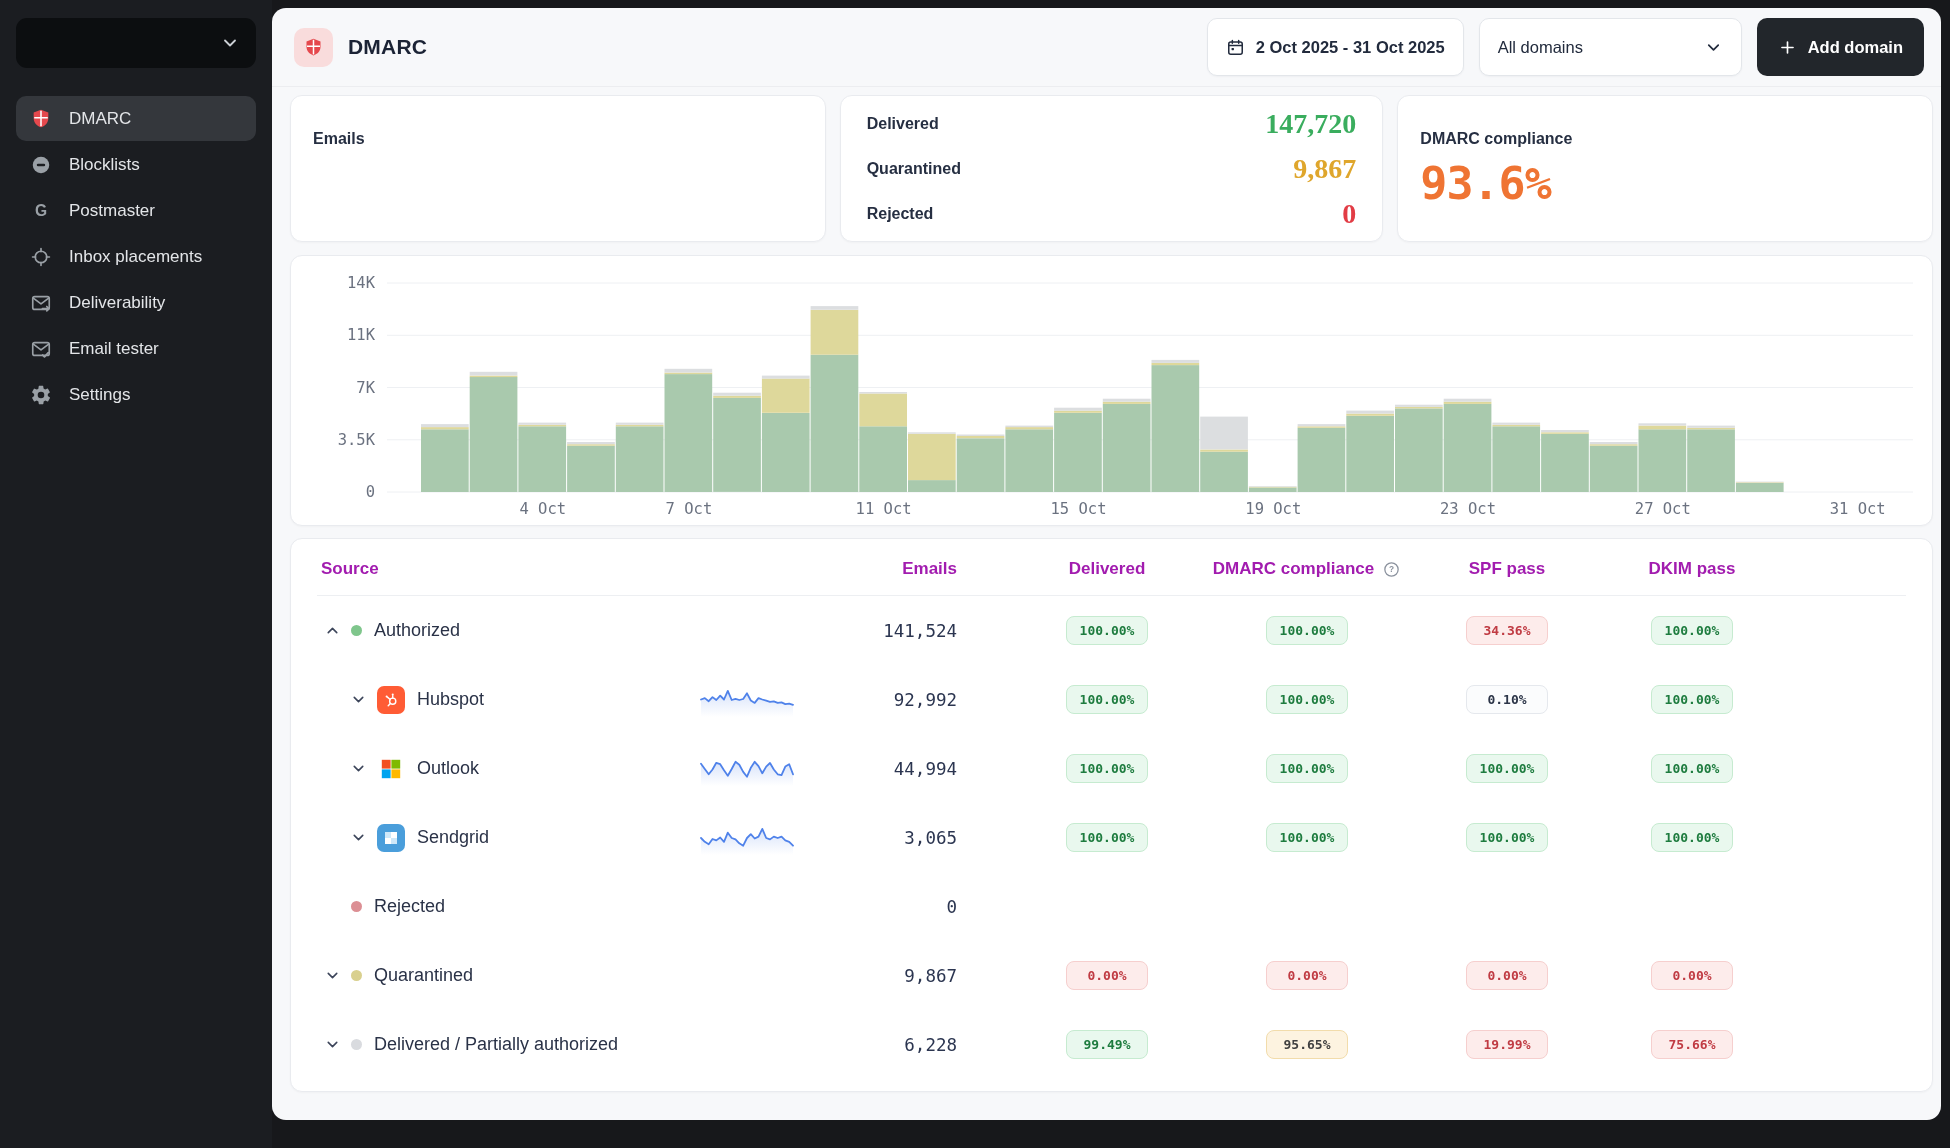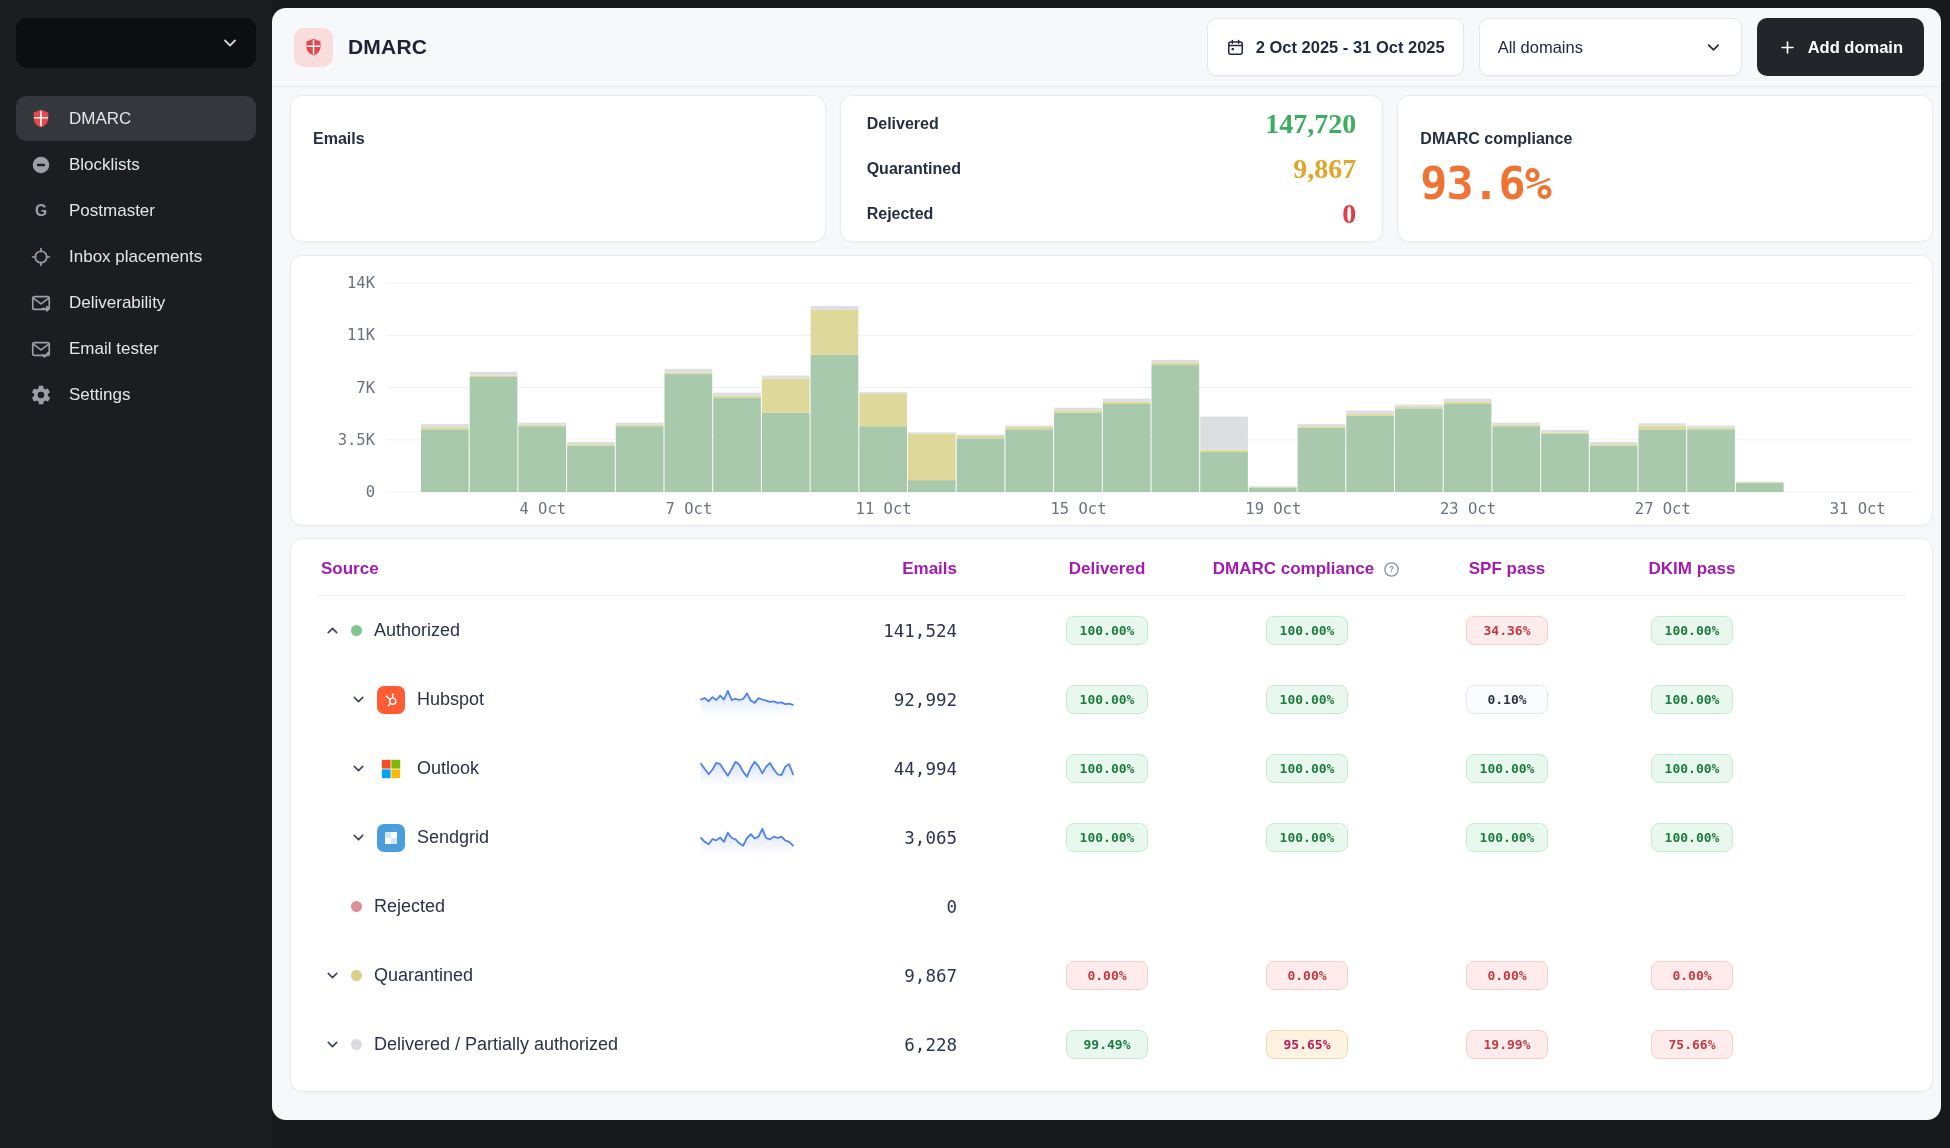--- a/index.html
+++ b/index.html
@@ -83,21 +83,21 @@
   .applogo.bare svg{width:24px;height:24px}
   .src-label{font-size:18px;color:#2a3247}
   .td-spark{justify-self:start;padding-left:2px;display:flex}
   .td-emails{justify-self:end;font-family:"DejaVu Sans Mono",monospace;font-size:17.5px;color:#2b3550}
   .td-badge{justify-self:center}
   .badge{display:inline-block;min-width:82px;box-sizing:border-box;padding:6px 10px;border-radius:8px;
     font-family:"DejaVu Sans Mono",monospace;font-size:13px;font-weight:bold;text-align:center;border:1px solid}
   .badge.green{color:#1e7c3f;background:#e9f8ee;border-color:#c6ebd0}
   .badge.red{color:#c03b43;background:#fdeceb;border-color:#f6cfce}
   .badge.neutral{color:#2c3548;background:#fbfcfd;border-color:#e5e8ed}
-  .badge.amber{color:#be185d;background:#fdf3e0;border-color:#f2dcab}
+  .badge.amber{color:#404040;background:#fdf3e0;border-color:#f2dcab}
 </style>
 </head>
 <body>
 
 <div class="app">
 
   <aside class="sidebar">
     <div class="workspace">
       <span class="chev">
           <svg viewBox="0 0 24 24" fill="none" stroke="currentColor" stroke-width="2.2" stroke-linecap="round" stroke-linejoin="round">

